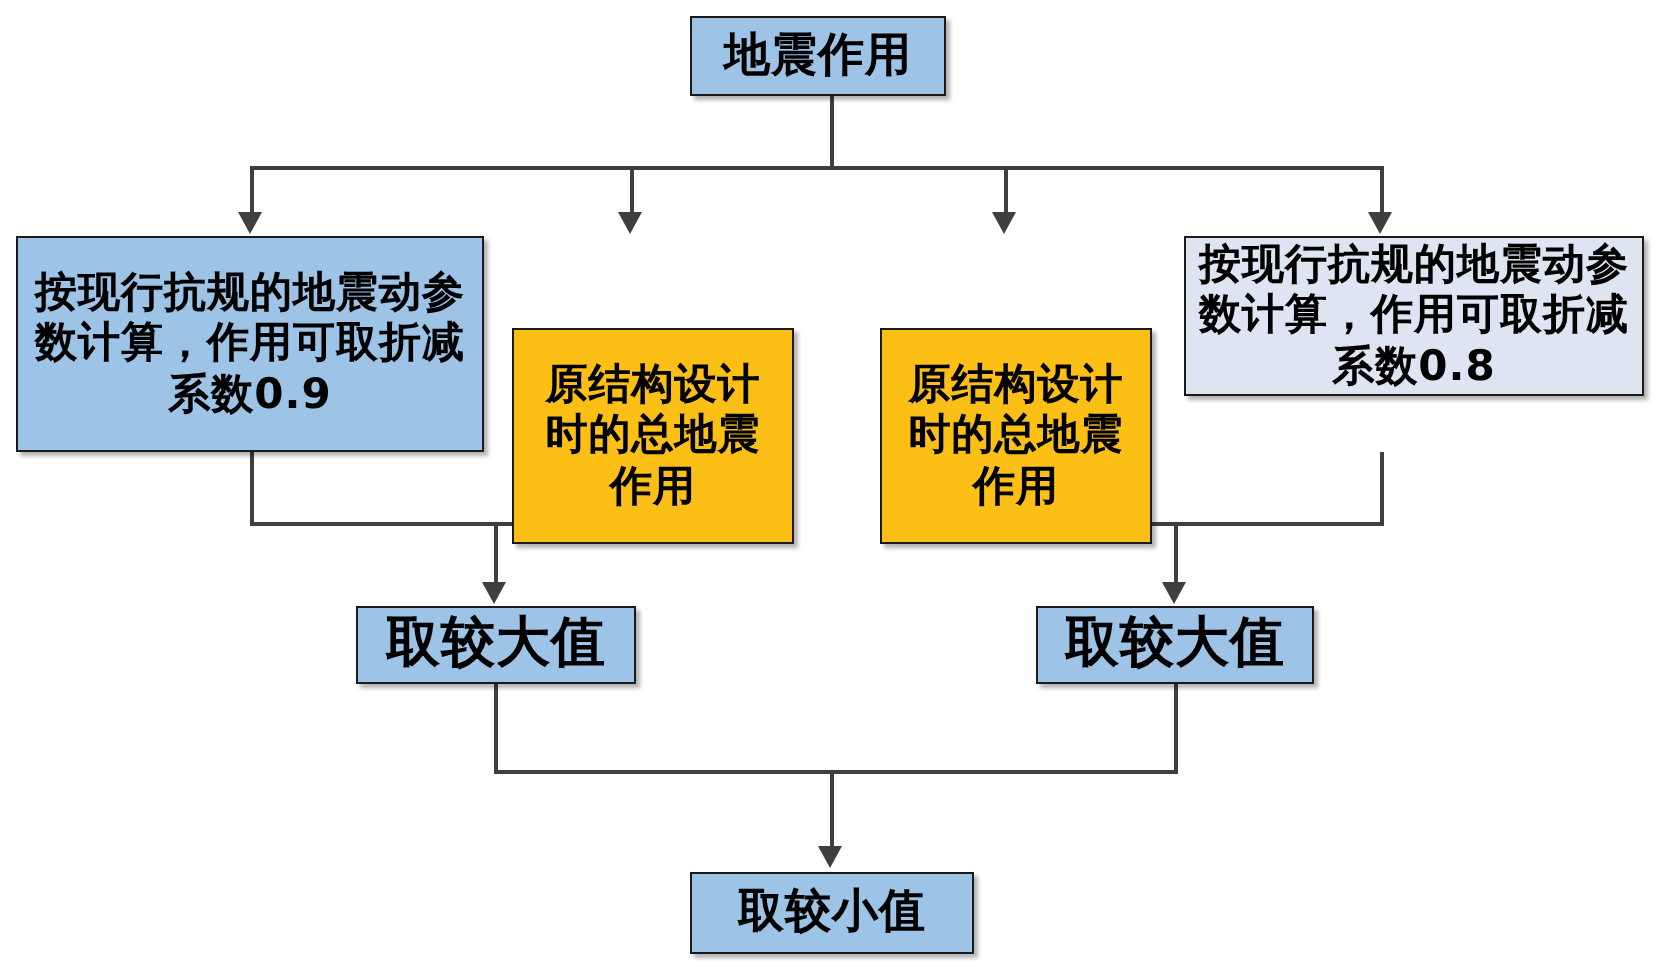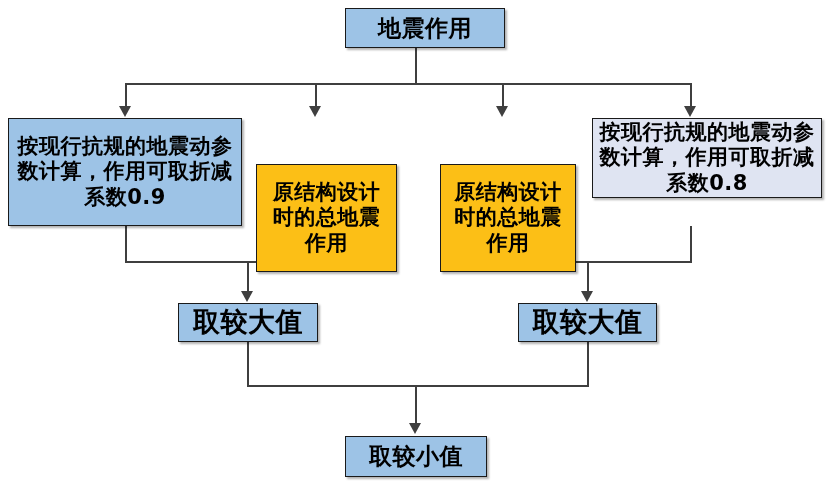--- a/index.html
+++ b/index.html
@@ -90,21 +90,21 @@
   <div class="ln hline" style="left:502px; top:261px; width:190px;"></div>
   <div class="ln vline" style="left:587px; top:261px; height:31px;"></div>
   <div class="arrow" style="left:580.5px; top:291px;"></div>
 
   <div class="ln vline" style="left:247px; top:342px; height:45px;"></div>
   <div class="ln vline" style="left:587px; top:342px; height:45px;"></div>
   <div class="ln hline" style="left:247px; top:385px; width:342px;"></div>
   <div class="ln vline" style="left:415px; top:385px; height:38px;"></div>
   <div class="arrow" style="left:408.5px; top:423px;"></div>
 
-  <div class="node node-blue node-title" style="left:345px; top:8px; width:160px; height:40px;">
+  <div class="node node-blue node-title" style="left:345px; top:8px; width:128px; height:40px;">
     <span>地震作用</span>
   </div>
 
   <div class="node node-blue node-body" style="left:8px; top:118px; width:234px; height:108px;">
     <span>按现行抗规的地震动参数计算，作用可取折减系数0.9</span>
   </div>
 
   <div class="node node-orange node-body" style="left:256px; top:118px; width:141px; height:108px;">
     <span>原结构设计时的总地震作用</span>
   </div>

